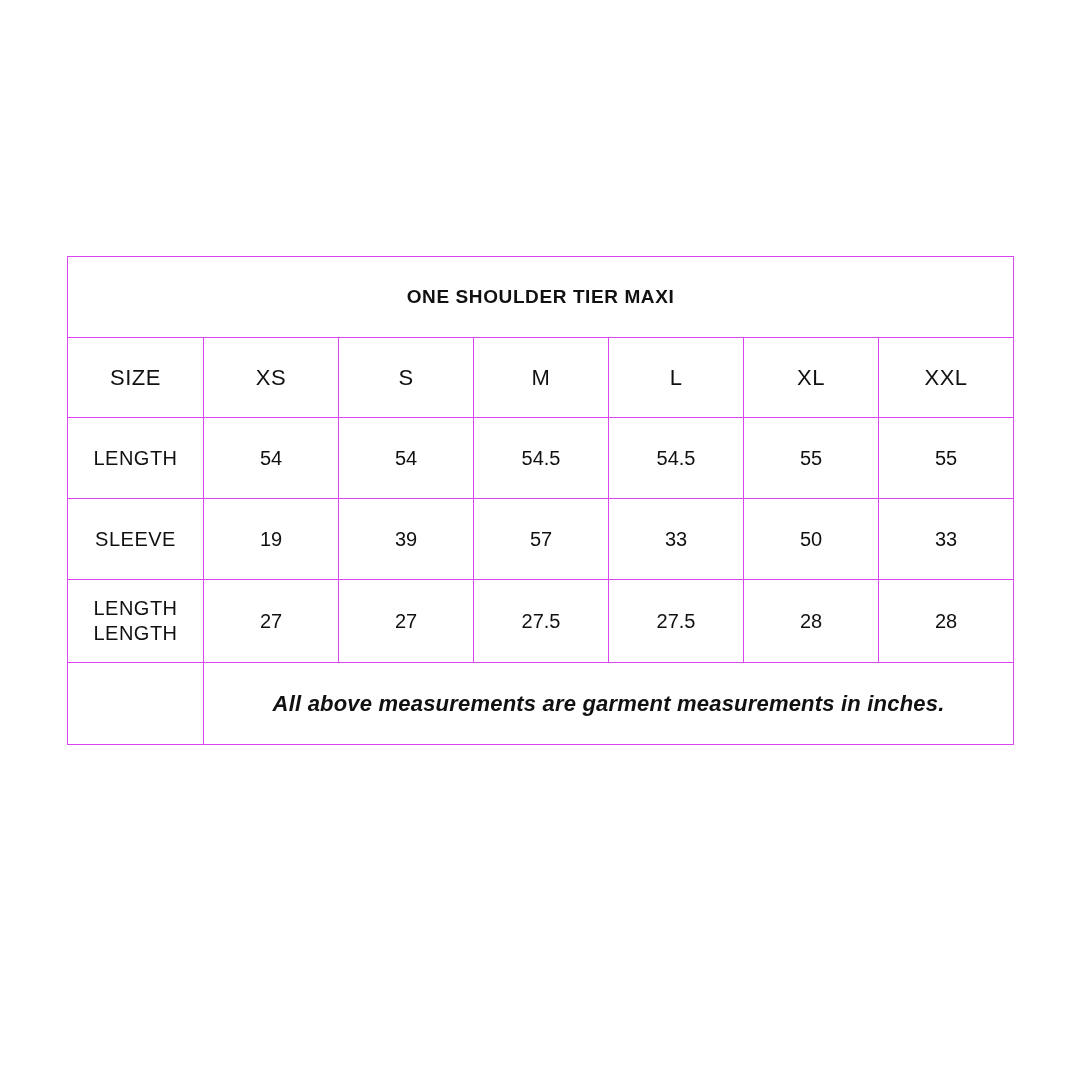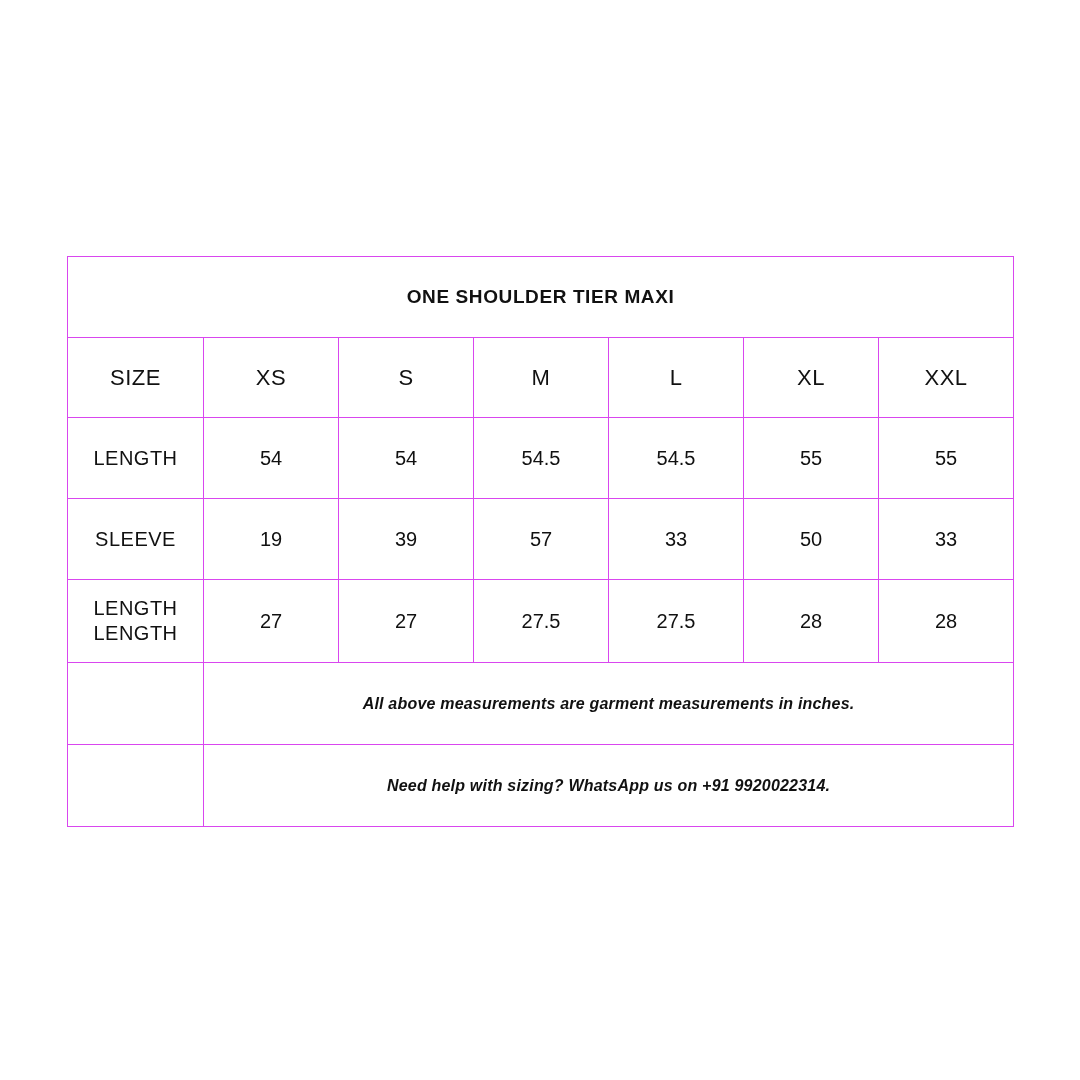--- a/index.html
+++ b/index.html
@@ -70,21 +70,21 @@
   }
 
   
   .note-row td {
     height: 81px;
   }
   .note-blank {
     width: 136px;
   }
   .note-text {
-    font-size: 16px;
+    font-size: 22px;
     font-weight: bold;
     font-style: italic;
     letter-spacing: 0.2px;
   }
 
   col.c-label { width: 136px; }
   col.c-size  { width: 135px; }
 </style>
 </head>
 <body>
@@ -146,19 +146,15 @@
         <td>27.5</td>
         <td>28</td>
         <td>28</td>
       </tr>
 
       <tr class="note-row">
         <td class="note-blank"></td>
         <td class="note-text" colspan="6">All above measurements are garment measurements in inches.</td>
       </tr>
 
-      <tr class="note-row">
-        <td class="note-blank"></td>
-        <td class="note-text" colspan="6">Need help with sizing? WhatsApp us on +91 9920022314.</td>
-      </tr>
     </tbody>
   </table>
 </div>
 
 </body></html>

